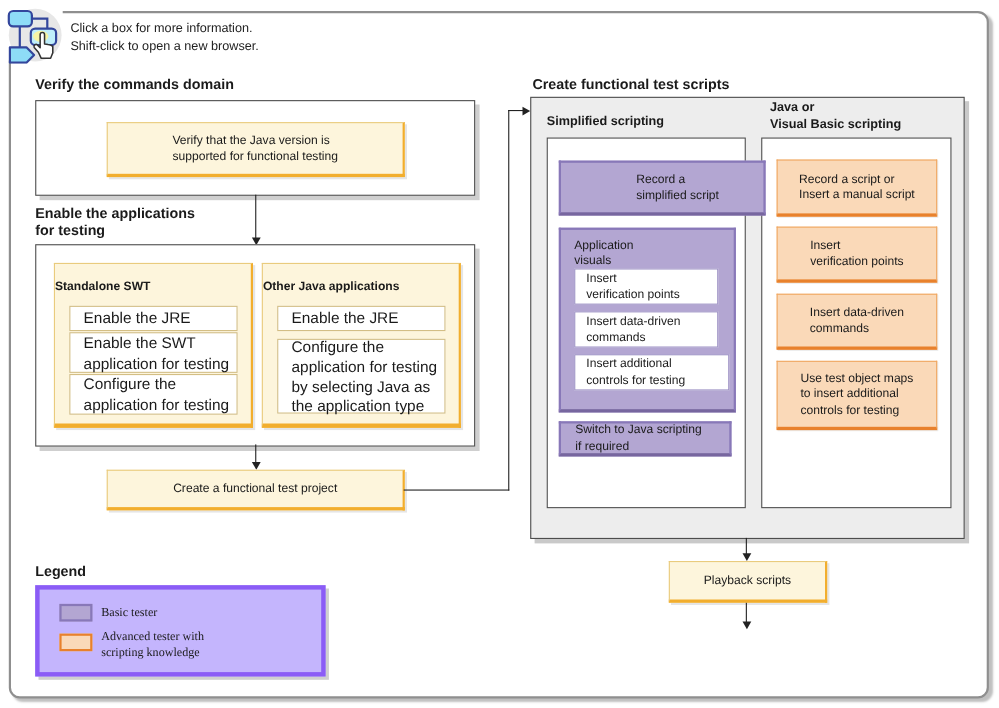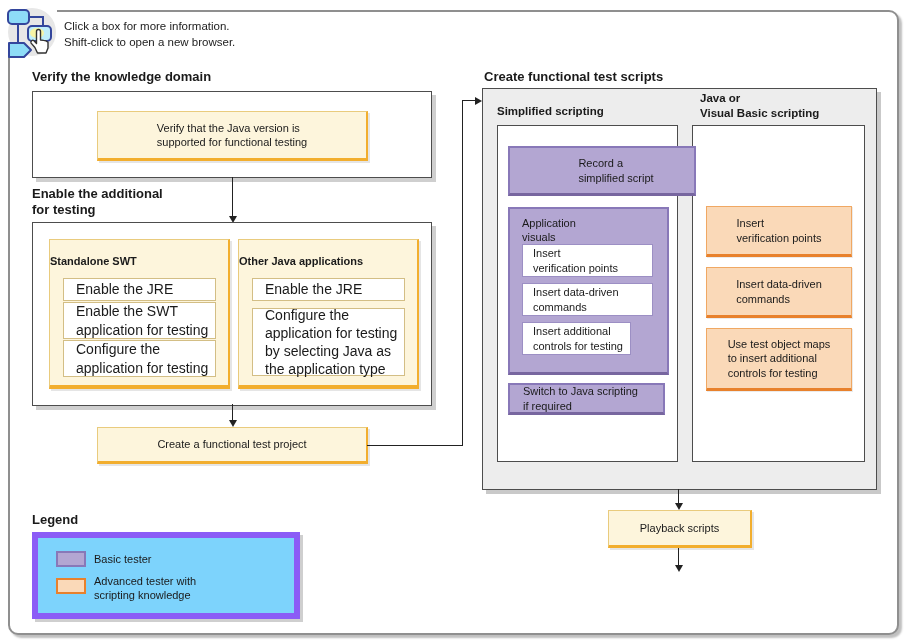--- a/index.html
+++ b/index.html
@@ -92,21 +92,21 @@
     font-size:11px; line-height:1.3;
   }
 
   
   .vline { width:1px; background:#222; }
   .hline { height:1px; background:#222; }
   .ah-down { width:0; height:0; border-left:4px solid transparent; border-right:4px solid transparent; border-top:7px solid #222; }
   .ah-right { width:0; height:0; border-top:4px solid transparent; border-bottom:4px solid transparent; border-left:7px solid #222; }
 
   
-  .legend-box { background:#7dd3fc; border:6px solid #8b5cf6; box-shadow:3px 3px 0 #cfcfcf; }
+  .legend-box { background:#c4b5fd; border:4px solid #8b5cf6; box-shadow:3px 3px 0 #cfcfcf;font-family:Liberation Serif, serif; }
   .swatch { width:30px; height:16px; box-sizing:border-box; }
   .swatch.basic { background:var(--basic-fill,#b3a6d2); border:2px solid var(--basic-border,#8878b8); }
   .swatch.advanced { background:var(--advanced-fill,#fad9b8); border:2px solid var(--advanced-border,#ef913d); }
   .legend-label { font-size:11px; line-height:1.3; }
 </style>
 </head>
 <body>
 
 <div class="stage">
 
@@ -122,31 +122,31 @@
       <path d="M4 39 h15 l7 7 -7 7 h-15 z" fill="#8edcf7" stroke="#33469c" stroke-width="2" stroke-linejoin="round"></path>
       <rect x="23" y="22" width="23" height="15" rx="4" fill="#bfeefb" stroke="#33469c" stroke-width="2"></rect>
       <ellipse cx="32" cy="29" rx="7" ry="5" fill="#f9f3a0" opacity="0.95"></ellipse>
       <path d="M31.5 27.5 a2 2 0 0 1 4 0 l0 8.5 3.2 0.4 a8 8 0 0 1 4.3 1.8 l0 5.8 -2 5 -8.5 0 -2.6 -5.5 -3.8 -4.4 a1.9 1.9 0 0 1 2.9 -2.3 l2.5 2.6 z" fill="#ffffff" stroke="#333" stroke-width="1.4" stroke-linejoin="round"></path>
     </svg>
   </div>
 
   <div class="abs hint" style="left:64px; top:18px;">Click a box for more information.</div>
   <div class="abs hint" style="left:64px; top:34px;">Shift-click to open a new browser.</div>
 
-  <div class="abs h1" style="left:32px; top:69px;">Verify the knowledge domain</div>
+  <div class="abs h1" style="left:32px; top:69px;">Verify the commands domain</div>
   <div class="abs section-box" style="left:32px; top:91px; width:398px; height:85px;"></div>
   <div class="abs task" style="left:97px; top:111px; width:268px; height:46px;">
     <div class="txt">Verify that the Java version is
 supported for functional testing</div>
   </div>
 
   <div class="abs vline" style="left:232px; top:177px; height:40px;"></div>
   <div class="abs ah-down" style="left:229px; top:216px;"></div>
 
-  <div class="abs h1 txt" style="left:32px; top:186px;">Enable the additional
+  <div class="abs h1 txt" style="left:32px; top:186px;">Enable the applications
 for testing</div>
   <div class="abs section-box" style="left:32px; top:222px; width:398px; height:182px;"></div>
 
   <div class="abs cream" style="left:49px; top:239px; width:178px; height:145px;">
     <div class="cream-title abs" style="left:0; top:15px; width:100%;">Standalone SWT</div>
     <div class="step-row abs" style="left:13px; top:38px; width:153px; height:23px;">
       <div class="txt">Enable the JRE</div>
     </div>
     <div class="step-row abs" style="left:13px; top:62px; width:153px; height:37px;">
       <div class="txt">Enable the SWT
@@ -202,31 +202,35 @@
     <div class="pc-label txt abs" style="left:12px; top:7px;">Application
 visuals</div>
     <div class="p-row abs" style="left:12px; top:35px; width:131px; height:33px;">
       <div class="txt">Insert
 verification points</div>
     </div>
     <div class="p-row abs" style="left:12px; top:74px; width:131px; height:33px;">
       <div class="txt">Insert data-driven
 commands</div>
     </div>
-    <div class="p-row abs" style="left:12px; top:113px; width:109px; height:33px;">
+    <div class="p-row abs" style="left:12px; top:113px; width:141px; height:33px;">
       <div class="txt">Insert additional
 controls for testing</div>
     </div>
   </div>
 
   <div class="abs purple" style="left:508px; top:383px; width:157px; height:32px; justify-content:flex-start; padding-left:13px; box-sizing:border-box;">
     <div class="txt">Switch to Java scripting
 if required</div>
   </div>
 
+  <div class="abs orange" style="left:706px; top:145px; width:144px; height:48px;">
+    <div class="txt">Record a script or
+Insert a manual script</div>
+  </div>
   <div class="abs orange" style="left:706px; top:206px; width:144px; height:47px;">
     <div class="txt">Insert
 verification points</div>
   </div>
   <div class="abs orange" style="left:706px; top:267px; width:144px; height:47px;">
     <div class="txt">Insert data-driven
 commands</div>
   </div>
   <div class="abs orange" style="left:706px; top:328px; width:144px; height:59px;">
     <div class="txt">Use test object maps

